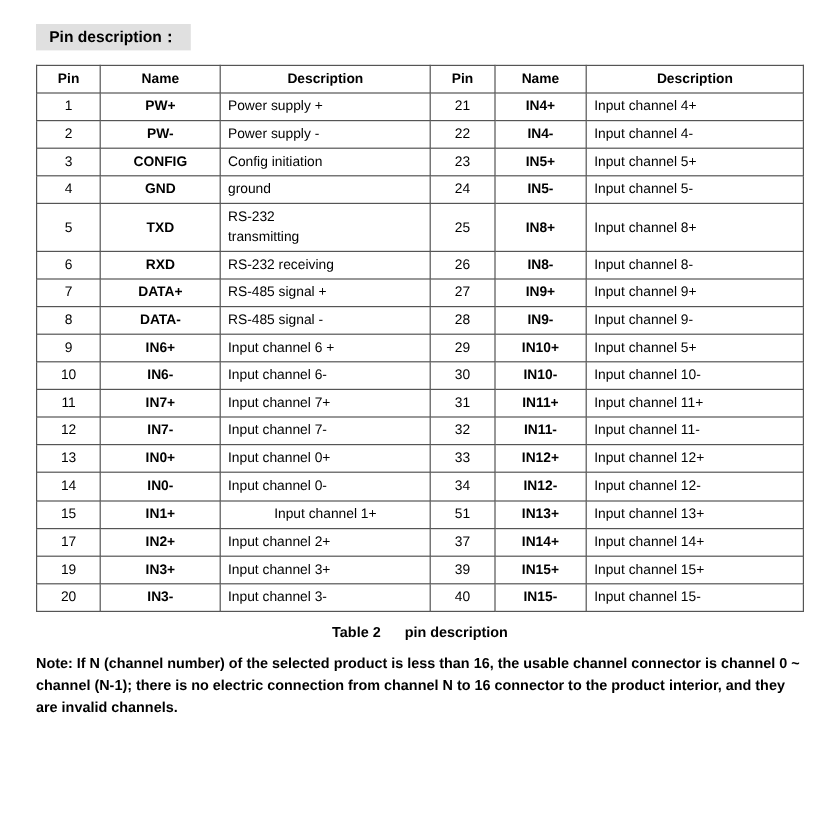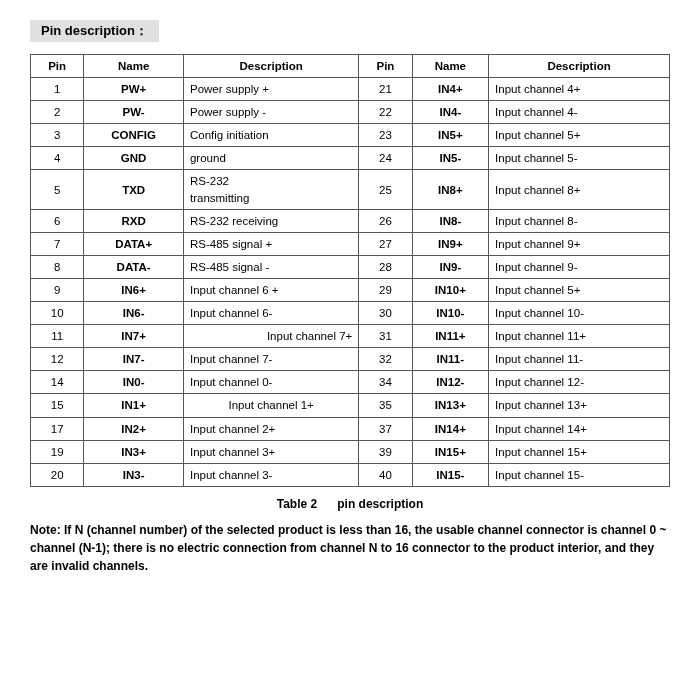--- a/index.html
+++ b/index.html
@@ -154,46 +154,54 @@
         <td>10</td>
         <td class="name-col">IN6-</td>
         <td class="desc-col" style="white-space: pre-line;">Input channel 6-</td>
         <td>30</td>
         <td class="name-col">IN10-</td>
         <td class="desc-col">Input channel 10-</td>
       </tr>
       <tr>
         <td>11</td>
         <td class="name-col">IN7+</td>
-        <td class="desc-col" style="white-space: pre-line; text-align: right;">Input channel 7+</td>
+        <td class="desc-col" style="white-space: pre-line;">Input channel 7+</td>
         <td>31</td>
         <td class="name-col">IN11+</td>
         <td class="desc-col">Input channel 11+</td>
       </tr>
       <tr>
         <td>12</td>
         <td class="name-col">IN7-</td>
         <td class="desc-col" style="white-space: pre-line;">Input channel 7-</td>
         <td>32</td>
         <td class="name-col">IN11-</td>
         <td class="desc-col">Input channel 11-</td>
       </tr>
       <tr>
+        <td>13</td>
+        <td class="name-col">IN0+</td>
+        <td class="desc-col" style="white-space: pre-line;">Input channel 0+</td>
+        <td>33</td>
+        <td class="name-col">IN12+</td>
+        <td class="desc-col">Input channel 12+</td>
+      </tr>
+      <tr>
         <td>14</td>
         <td class="name-col">IN0-</td>
         <td class="desc-col" style="white-space: pre-line;">Input channel 0-</td>
         <td>34</td>
         <td class="name-col">IN12-</td>
         <td class="desc-col">Input channel 12-</td>
       </tr>
       <tr>
         <td>15</td>
         <td class="name-col">IN1+</td>
         <td class="desc-col" style="white-space: pre-line; text-align: center;">Input channel 1+</td>
-        <td>35</td>
+        <td>51</td>
         <td class="name-col">IN13+</td>
         <td class="desc-col">Input channel 13+</td>
       </tr>
       <tr>
         <td>17</td>
         <td class="name-col">IN2+</td>
         <td class="desc-col" style="white-space: pre-line;">Input channel 2+</td>
         <td>37</td>
         <td class="name-col">IN14+</td>
         <td class="desc-col">Input channel 14+</td>

